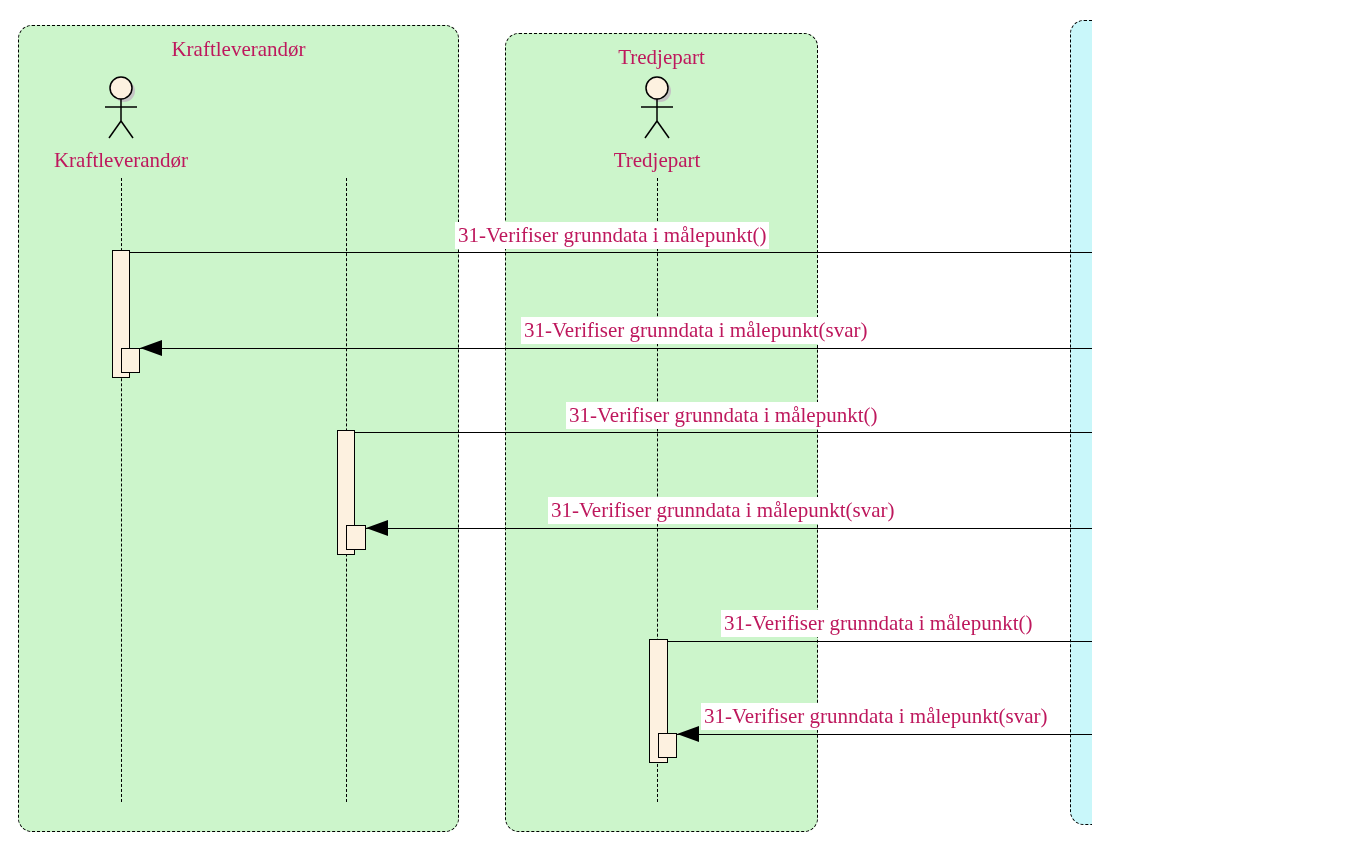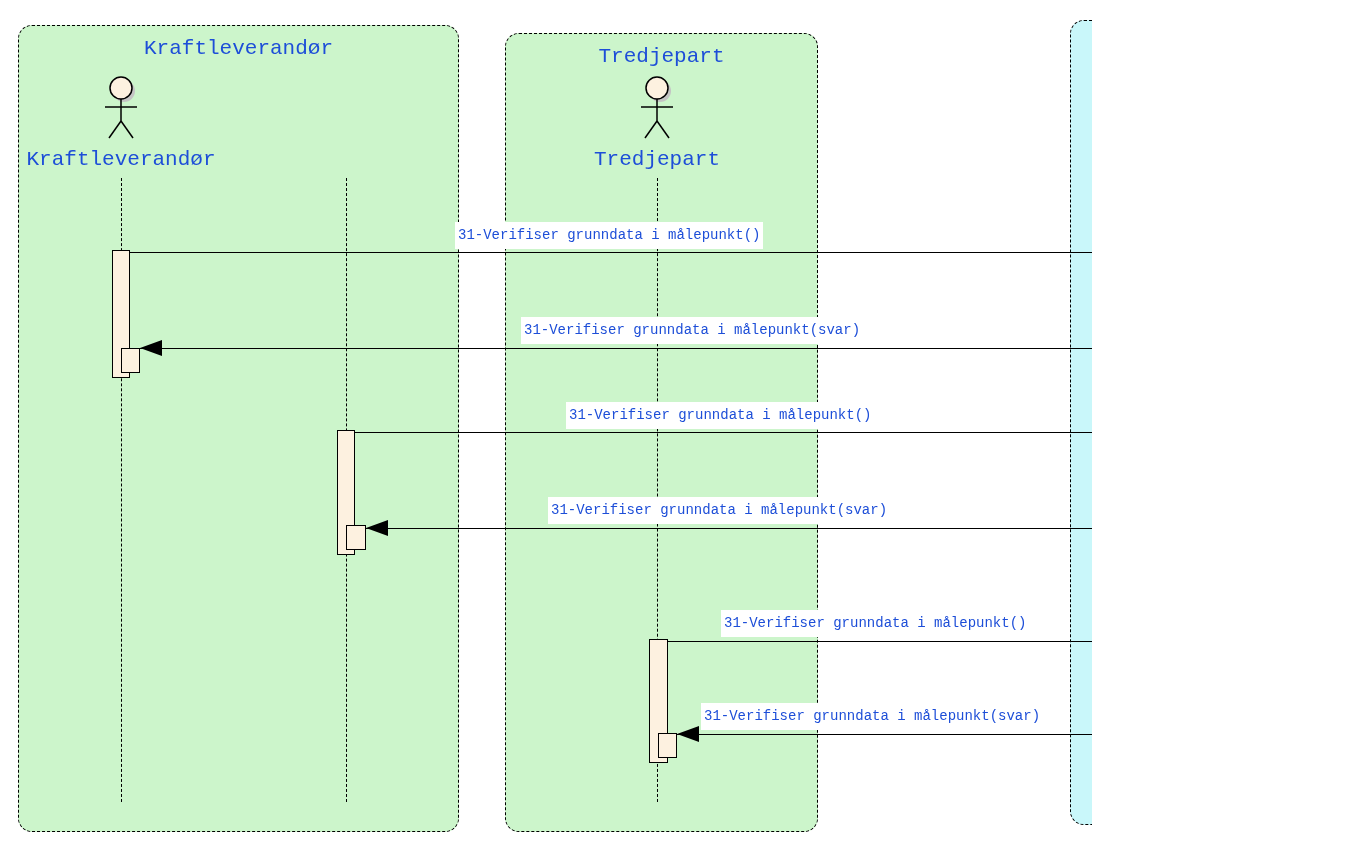--- a/index.html
+++ b/index.html
@@ -1,18 +1,18 @@
 <!DOCTYPE html>
 <html><head>
 <meta charset="utf-8">
 <style>
   html,body { margin:0; padding:0; background:#ffffff; }
   .canvas {
     position:relative; width:1092px; height:858px; overflow:hidden;
-    background:#ffffff; font-family:Liberation Mono, monospace; color:#1d4ed8;
+    background:#ffffff; font-family:Liberation Serif, serif; color:#be185d;
   }
   .frame {
     position:absolute; box-sizing:border-box;
     border:1px dashed #000; border-radius:14px;
   }
   .frame.green { background:#ccf5cb; }
   .frame.cyan  { background:#c9f7fa;padding-left:40px; }
   .frame-title {
     text-align:center; font-size:21px; line-height:24px; margin-top:11px;
     white-space:nowrap;
@@ -26,21 +26,21 @@
   .act {
     position:absolute; box-sizing:border-box;
     background:#fdf1e0; border:1px solid #000;
   }
   .msg-line { position:absolute; height:0; border-top:1px solid #000; }
   .ah { position:absolute; width:0; height:0;
         border-top:8px solid transparent; border-bottom:8px solid transparent; }
   .ah.right { border-left:22px solid #000; }
   .ah.left  { border-right:22px solid #000; }
   .msg-label {
-    position:absolute; background:#ffffff; font-size:14px; line-height:27px;
+    position:absolute; background:#ffffff; font-size:21px; line-height:27px;
     padding:0 3px; white-space:nowrap;
   }
 </style>
 </head>
 <body>
 
 <div class="canvas">
 
   <div class="frame green" style="left:18px; top:25px; width:441px; height:807px;">
     <div class="frame-title">Kraftleverandør</div>

